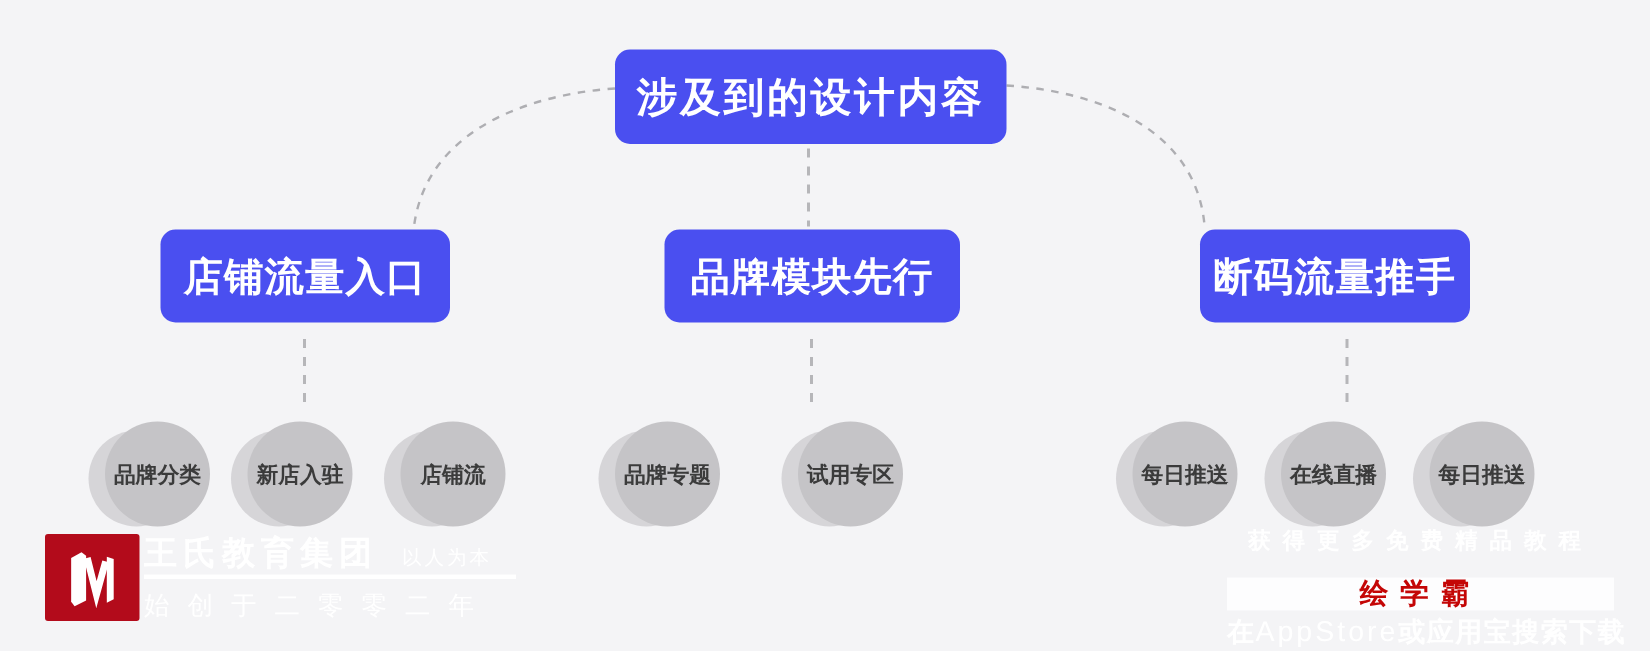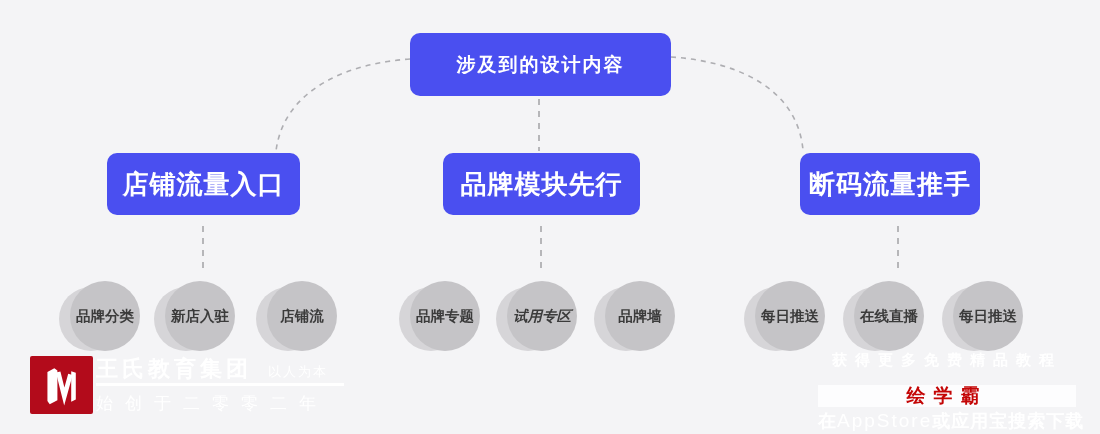--- a/index.html
+++ b/index.html
@@ -4,21 +4,21 @@
 <style>
   html,body{margin:0;padding:0;}
   body{font-family:"Liberation Sans","DejaVu Sans",sans-serif;}
   .stage{position:relative;width:1100px;height:434px;background:#f4f4f6;overflow:hidden;}
 
   
   .connectors{position:absolute;left:0;top:0;width:1100px;height:434px;z-index:1;}
 
   
   .node{position:absolute;background:#4a4ff0;border-radius:10px;display:flex;align-items:center;justify-content:center;color:#fff;font-weight:bold;z-index:2;}
-  .node.root{left:410px;top:33px;width:261px;height:63px;font-size:19px;letter-spacing:2px;}
+  .node.root{left:410px;top:33px;width:261px;height:63px;font-size:27px;letter-spacing:2px;}
   .node.branch{top:153px;height:62px;font-size:26px;letter-spacing:1px;}
   .node.b0{left:107px;width:193px;}
   .node.b1{left:443px;width:197px;}
   .node.b2{left:800px;width:180px;}
 
   
   .circle-unit{position:absolute;width:81px;height:71px;z-index:2;}
   .circle-back{position:absolute;left:0;top:6px;width:64px;height:64px;border-radius:50%;background:#d6d5d8;}
   .circle-main{position:absolute;left:11px;top:0;width:70px;height:70px;border-radius:50%;background:#c5c4c7;display:flex;align-items:center;justify-content:center;}
   .circle-main span{font-size:14.5px;font-weight:bold;color:#3b3b3b;white-space:nowrap;}
@@ -84,30 +84,24 @@
       <span>店铺流</span>
     </div>
   </div>
 
   <div class="circle-unit" style="left:399px;top:281px;">
     <div class="circle-back"></div>
     <div class="circle-main">
       <span>品牌专题</span>
     </div>
   </div>
-  <div class="circle-unit" style="left:496px;top:281px;font-style:italic;">
+  <div class="circle-unit" style="left:521px;top:281px;">
     <div class="circle-back"></div>
     <div class="circle-main">
       <span>试用专区</span>
-    </div>
-  </div>
-  <div class="circle-unit" style="left:594px;top:281px;">
-    <div class="circle-back"></div>
-    <div class="circle-main">
-      <span>品牌墙</span>
     </div>
   </div>
 
   <div class="circle-unit" style="left:744px;top:281px;">
     <div class="circle-back"></div>
     <div class="circle-main">
       <span>每日推送</span>
     </div>
   </div>
   <div class="circle-unit" style="left:843px;top:281px;">

